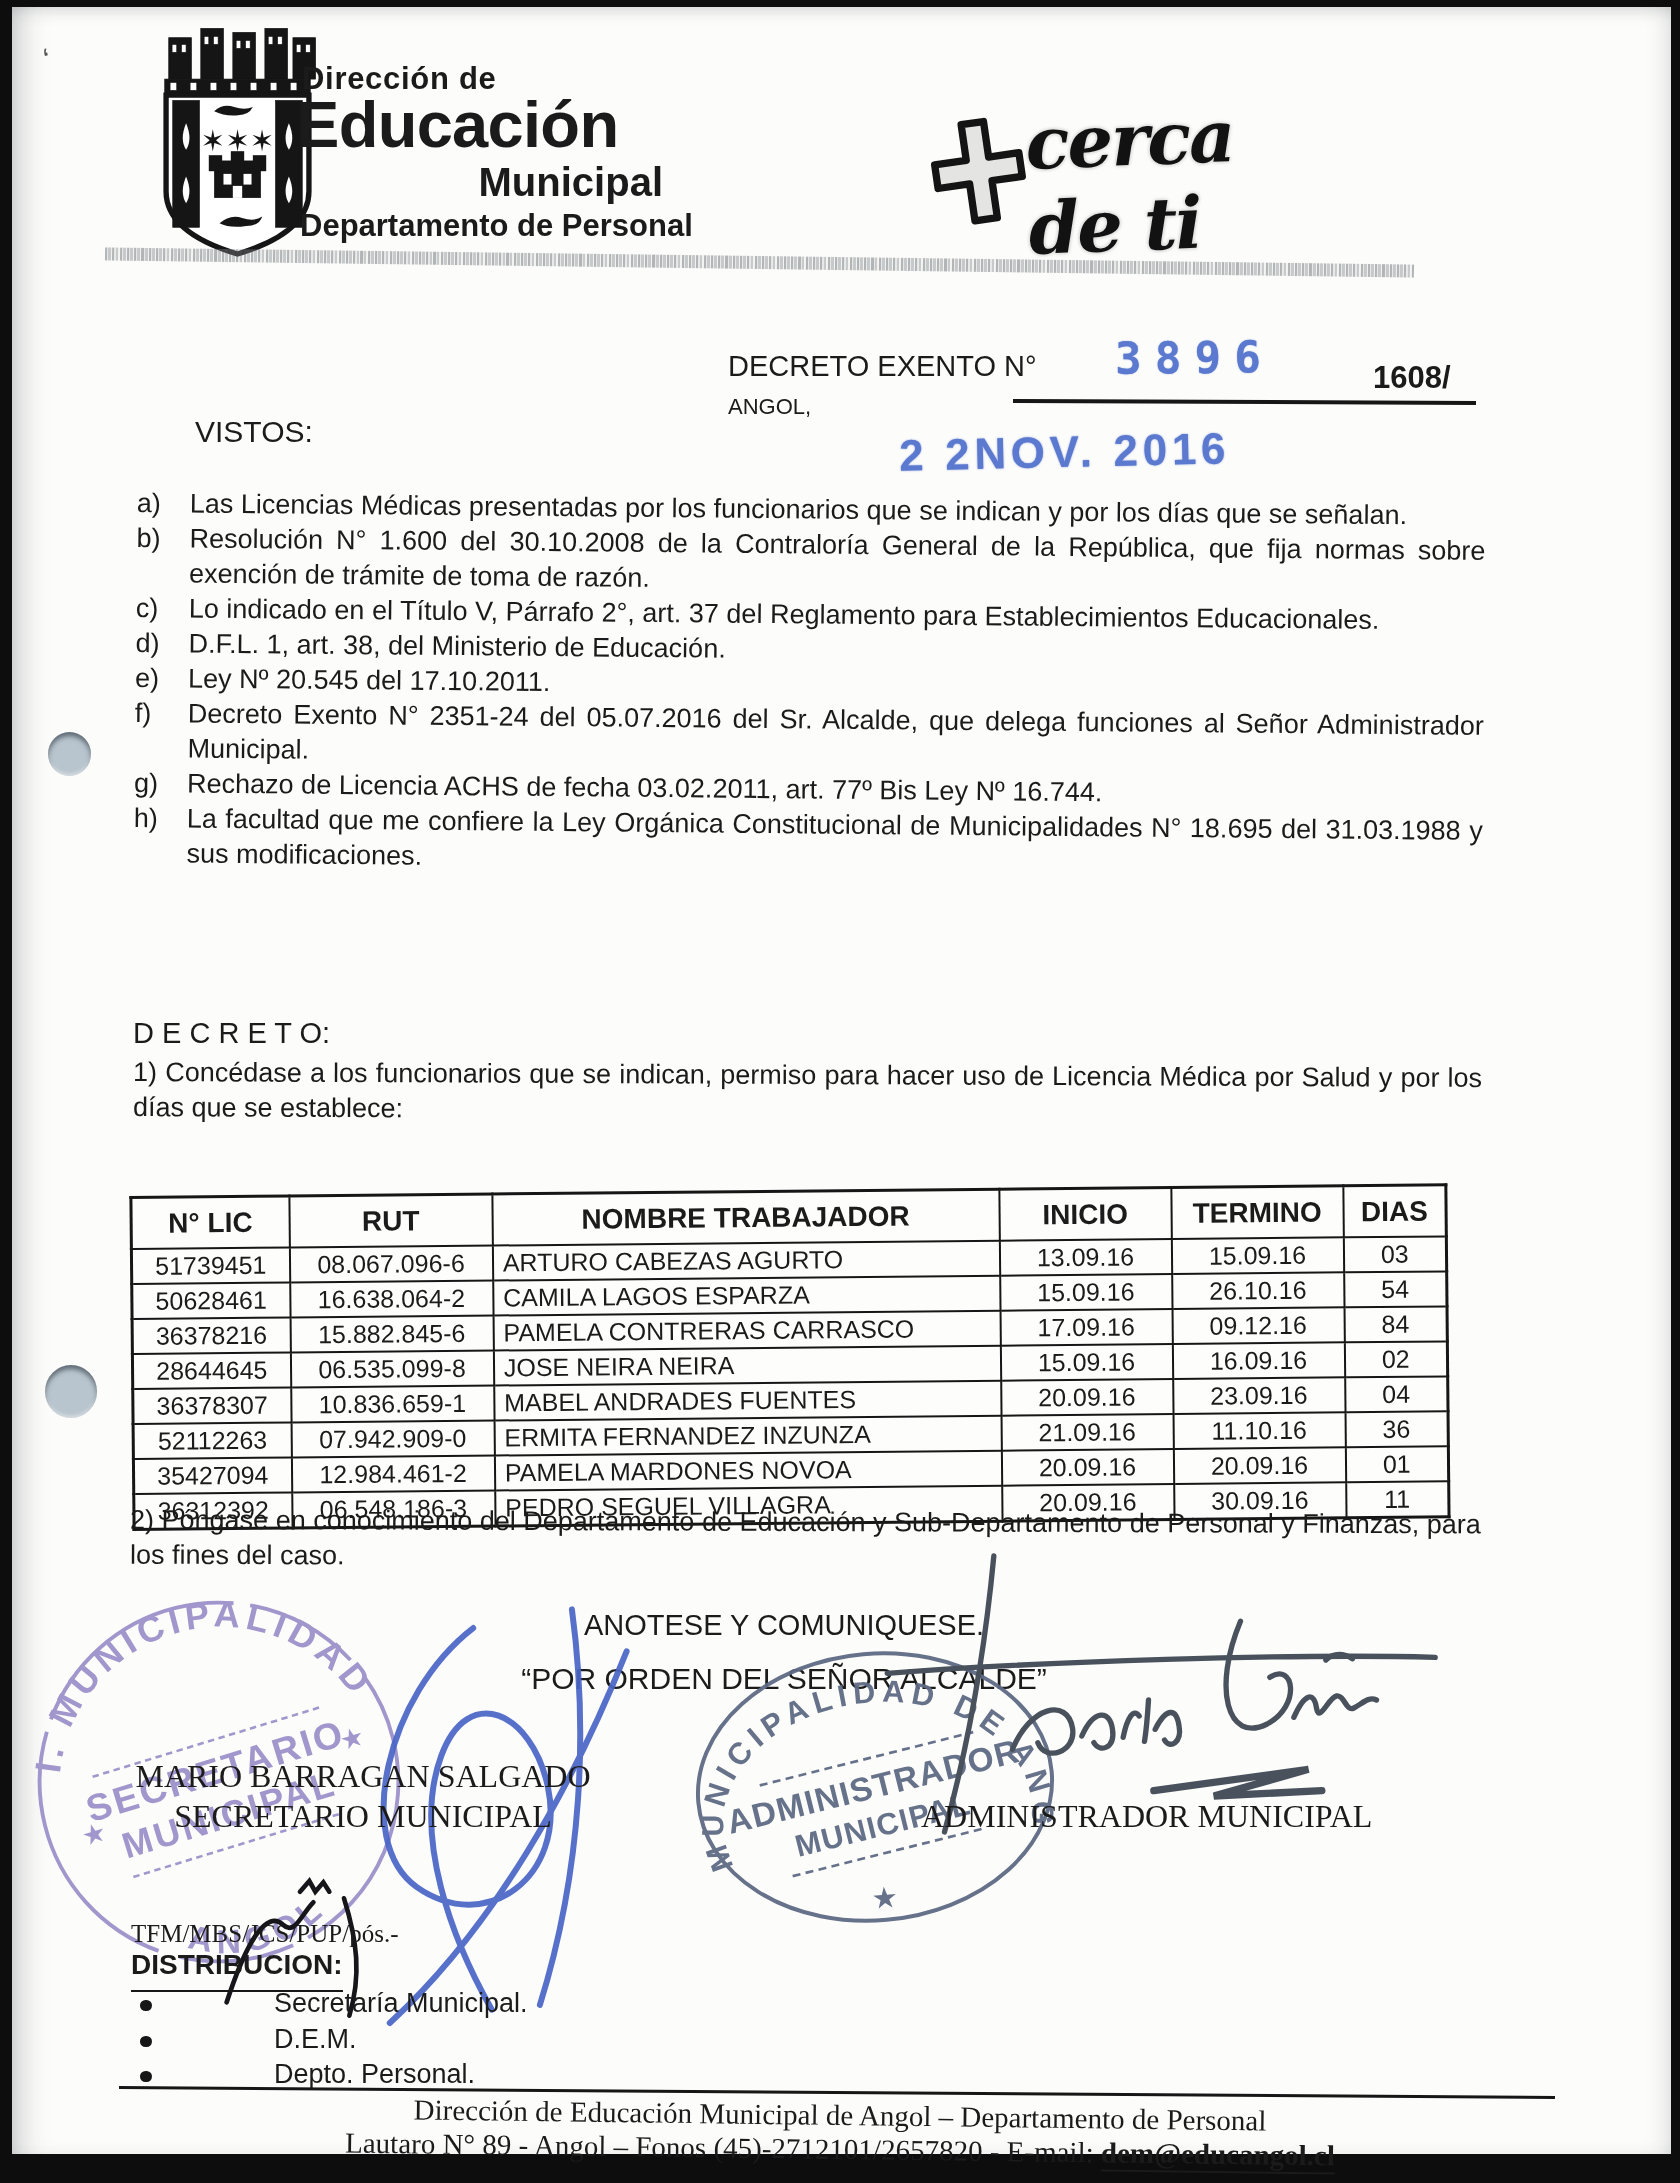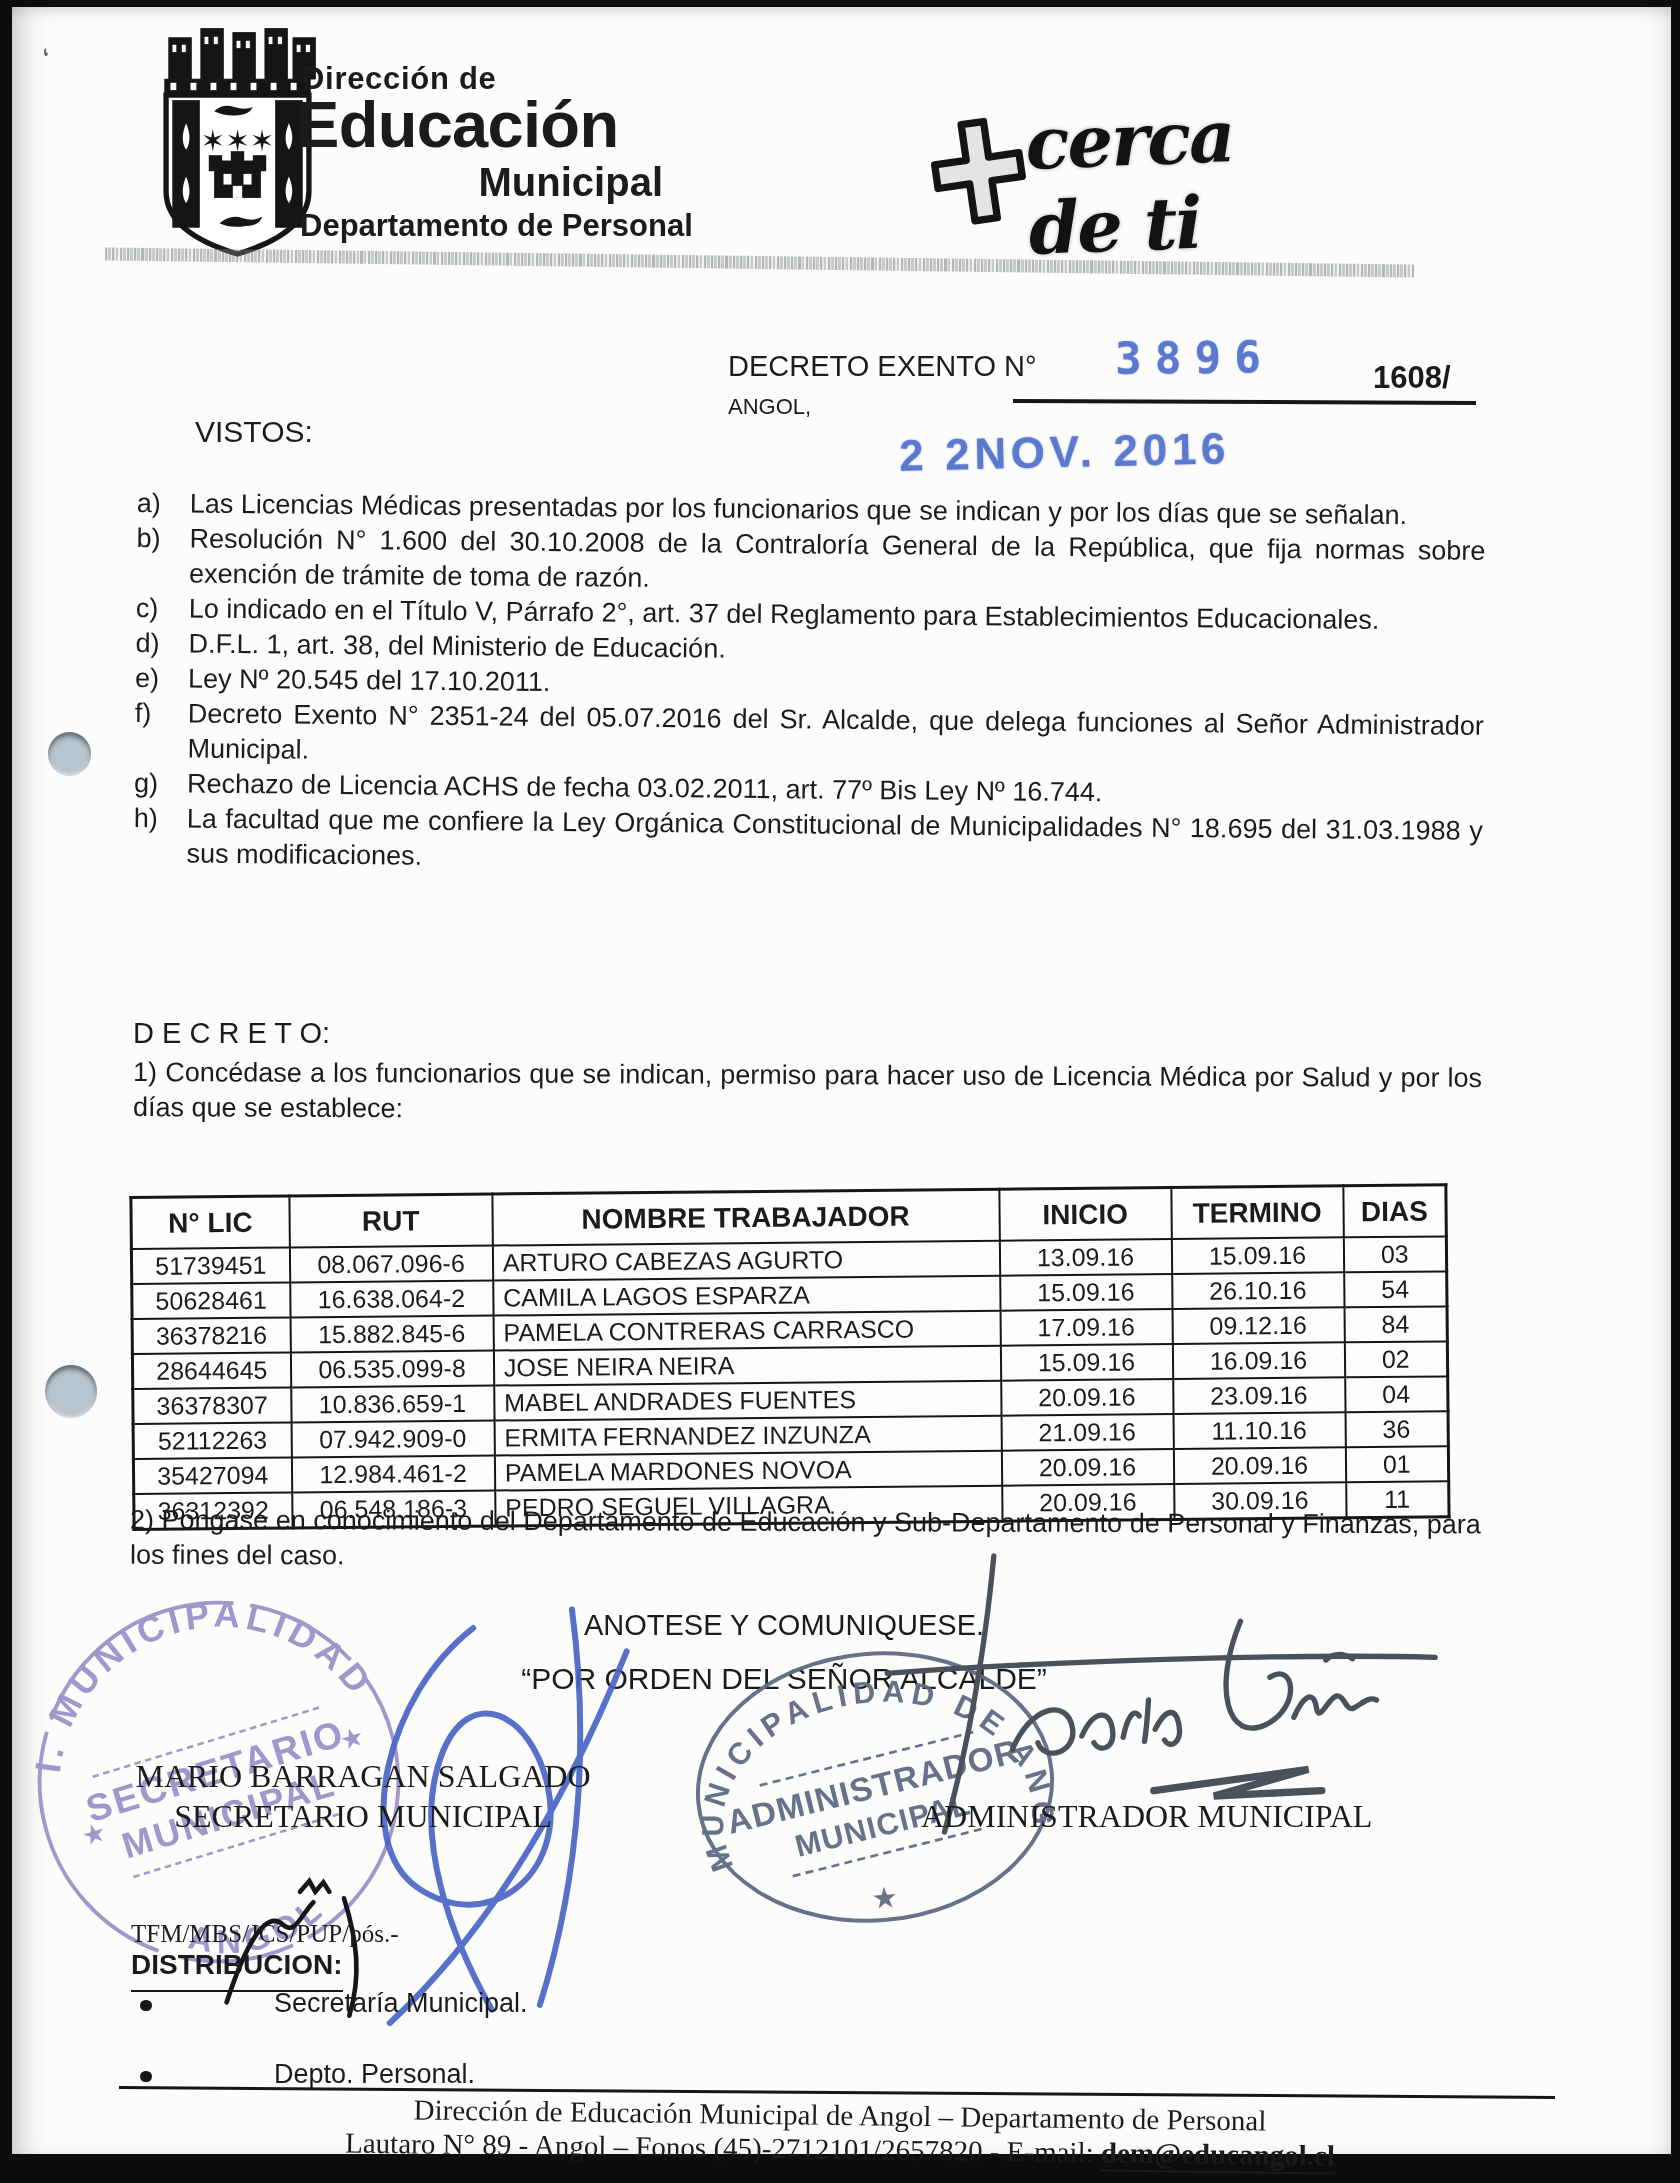--- a/index.html
+++ b/index.html
@@ -385,20 +385,24 @@
   <div id="lname" class="abs serif">MARIO BARRAGAN SALGADO</div>
   <div id="ltitle" class="abs serif">SECRETARIO MUNICIPAL</div>
   <div id="rtitle" class="abs serif">ADMINISTRADOR MUNICIPAL</div>
 
   <div id="initials" class="abs serif">TFM/MBS/JCS/PUP/pós.-</div>
   <div id="dist" class="abs sans">DISTRIBUCION:</div>
   <div id="br0" class="abs bullet-row">
     <span class="dot"></span>
     <span class="bullet-label sans">Secretaría Municipal.</span>
   </div>
+  <div id="br1" class="abs bullet-row">
+    <span class="dot"></span>
+    <span class="bullet-label sans">D.E.M.</span>
+  </div>
   <div id="br2" class="abs bullet-row">
     <span class="dot"></span>
     <span class="bullet-label sans">Depto. Personal.</span>
   </div>
 
   <div id="fsep" class="abs"></div>
   <div id="f1" class="abs serif">Dirección de Educación Municipal de Angol – Departamento de Personal</div>
   <div id="f2" class="abs serif"><span>Lautaro  N°  89 - Angol – Fonos (45)-2712101/2657820 - E-mail:  </span><span class="email">dem@educangol.cl</span></div>
 </div>
 

